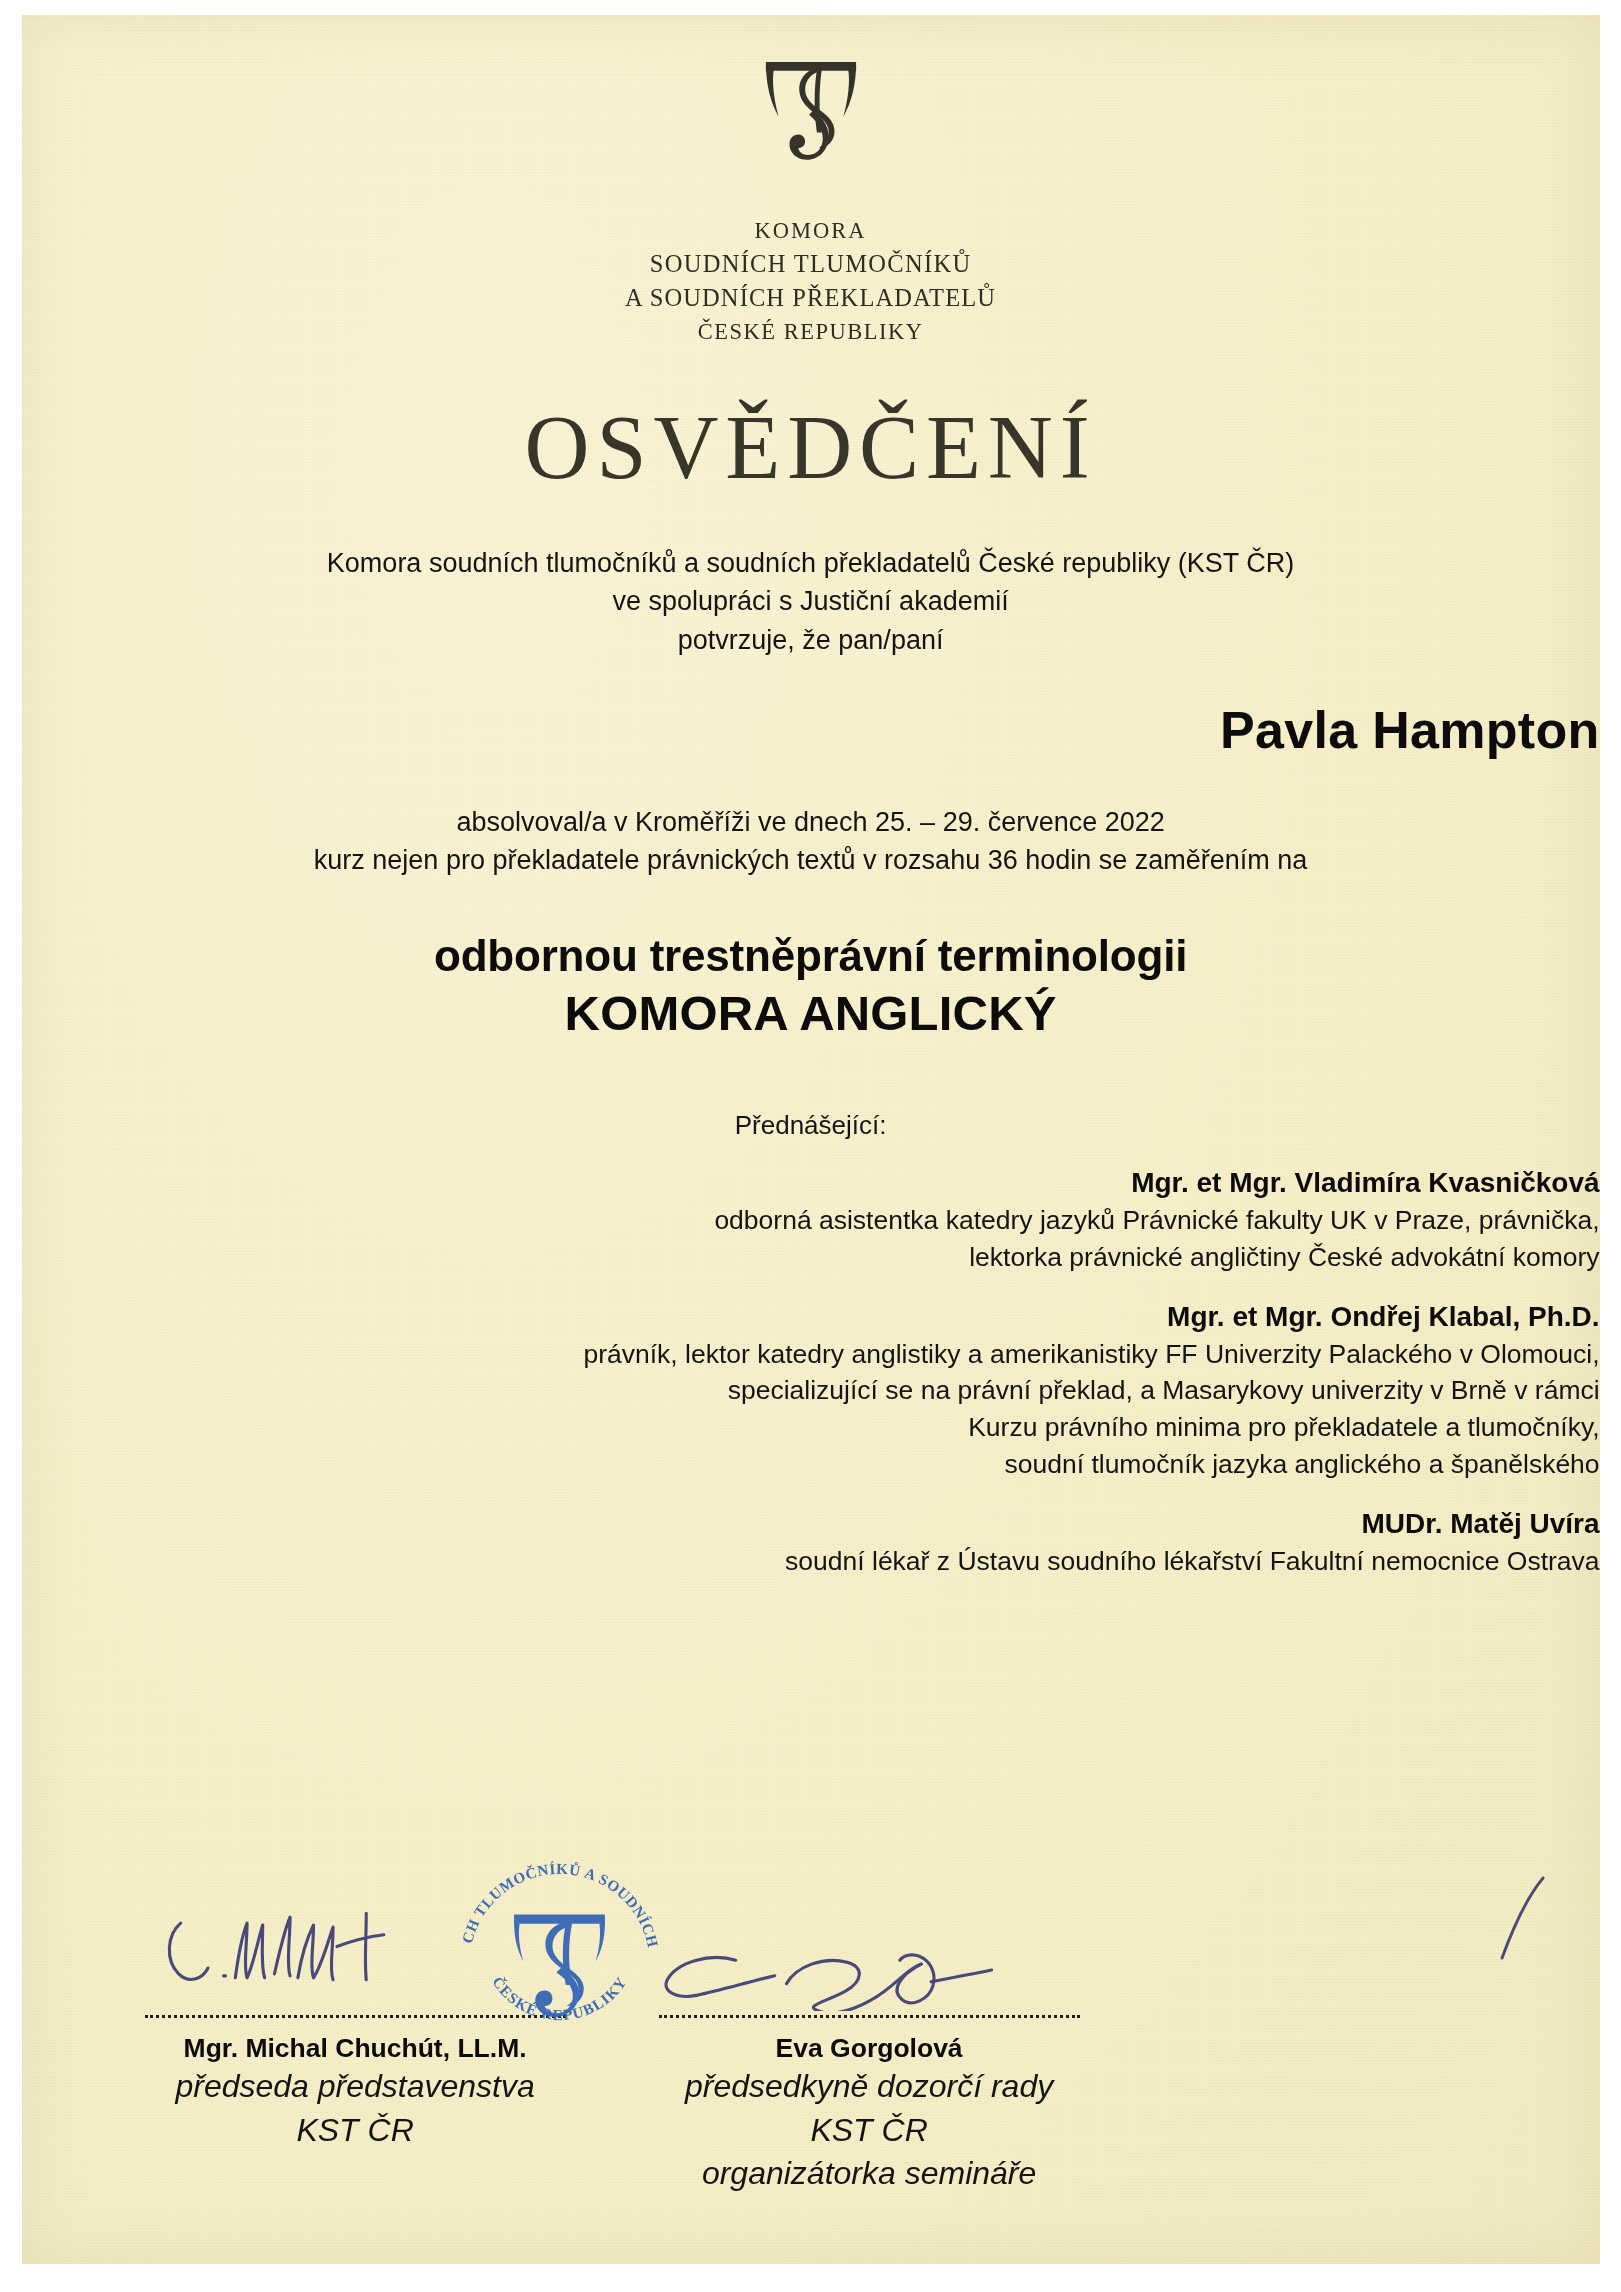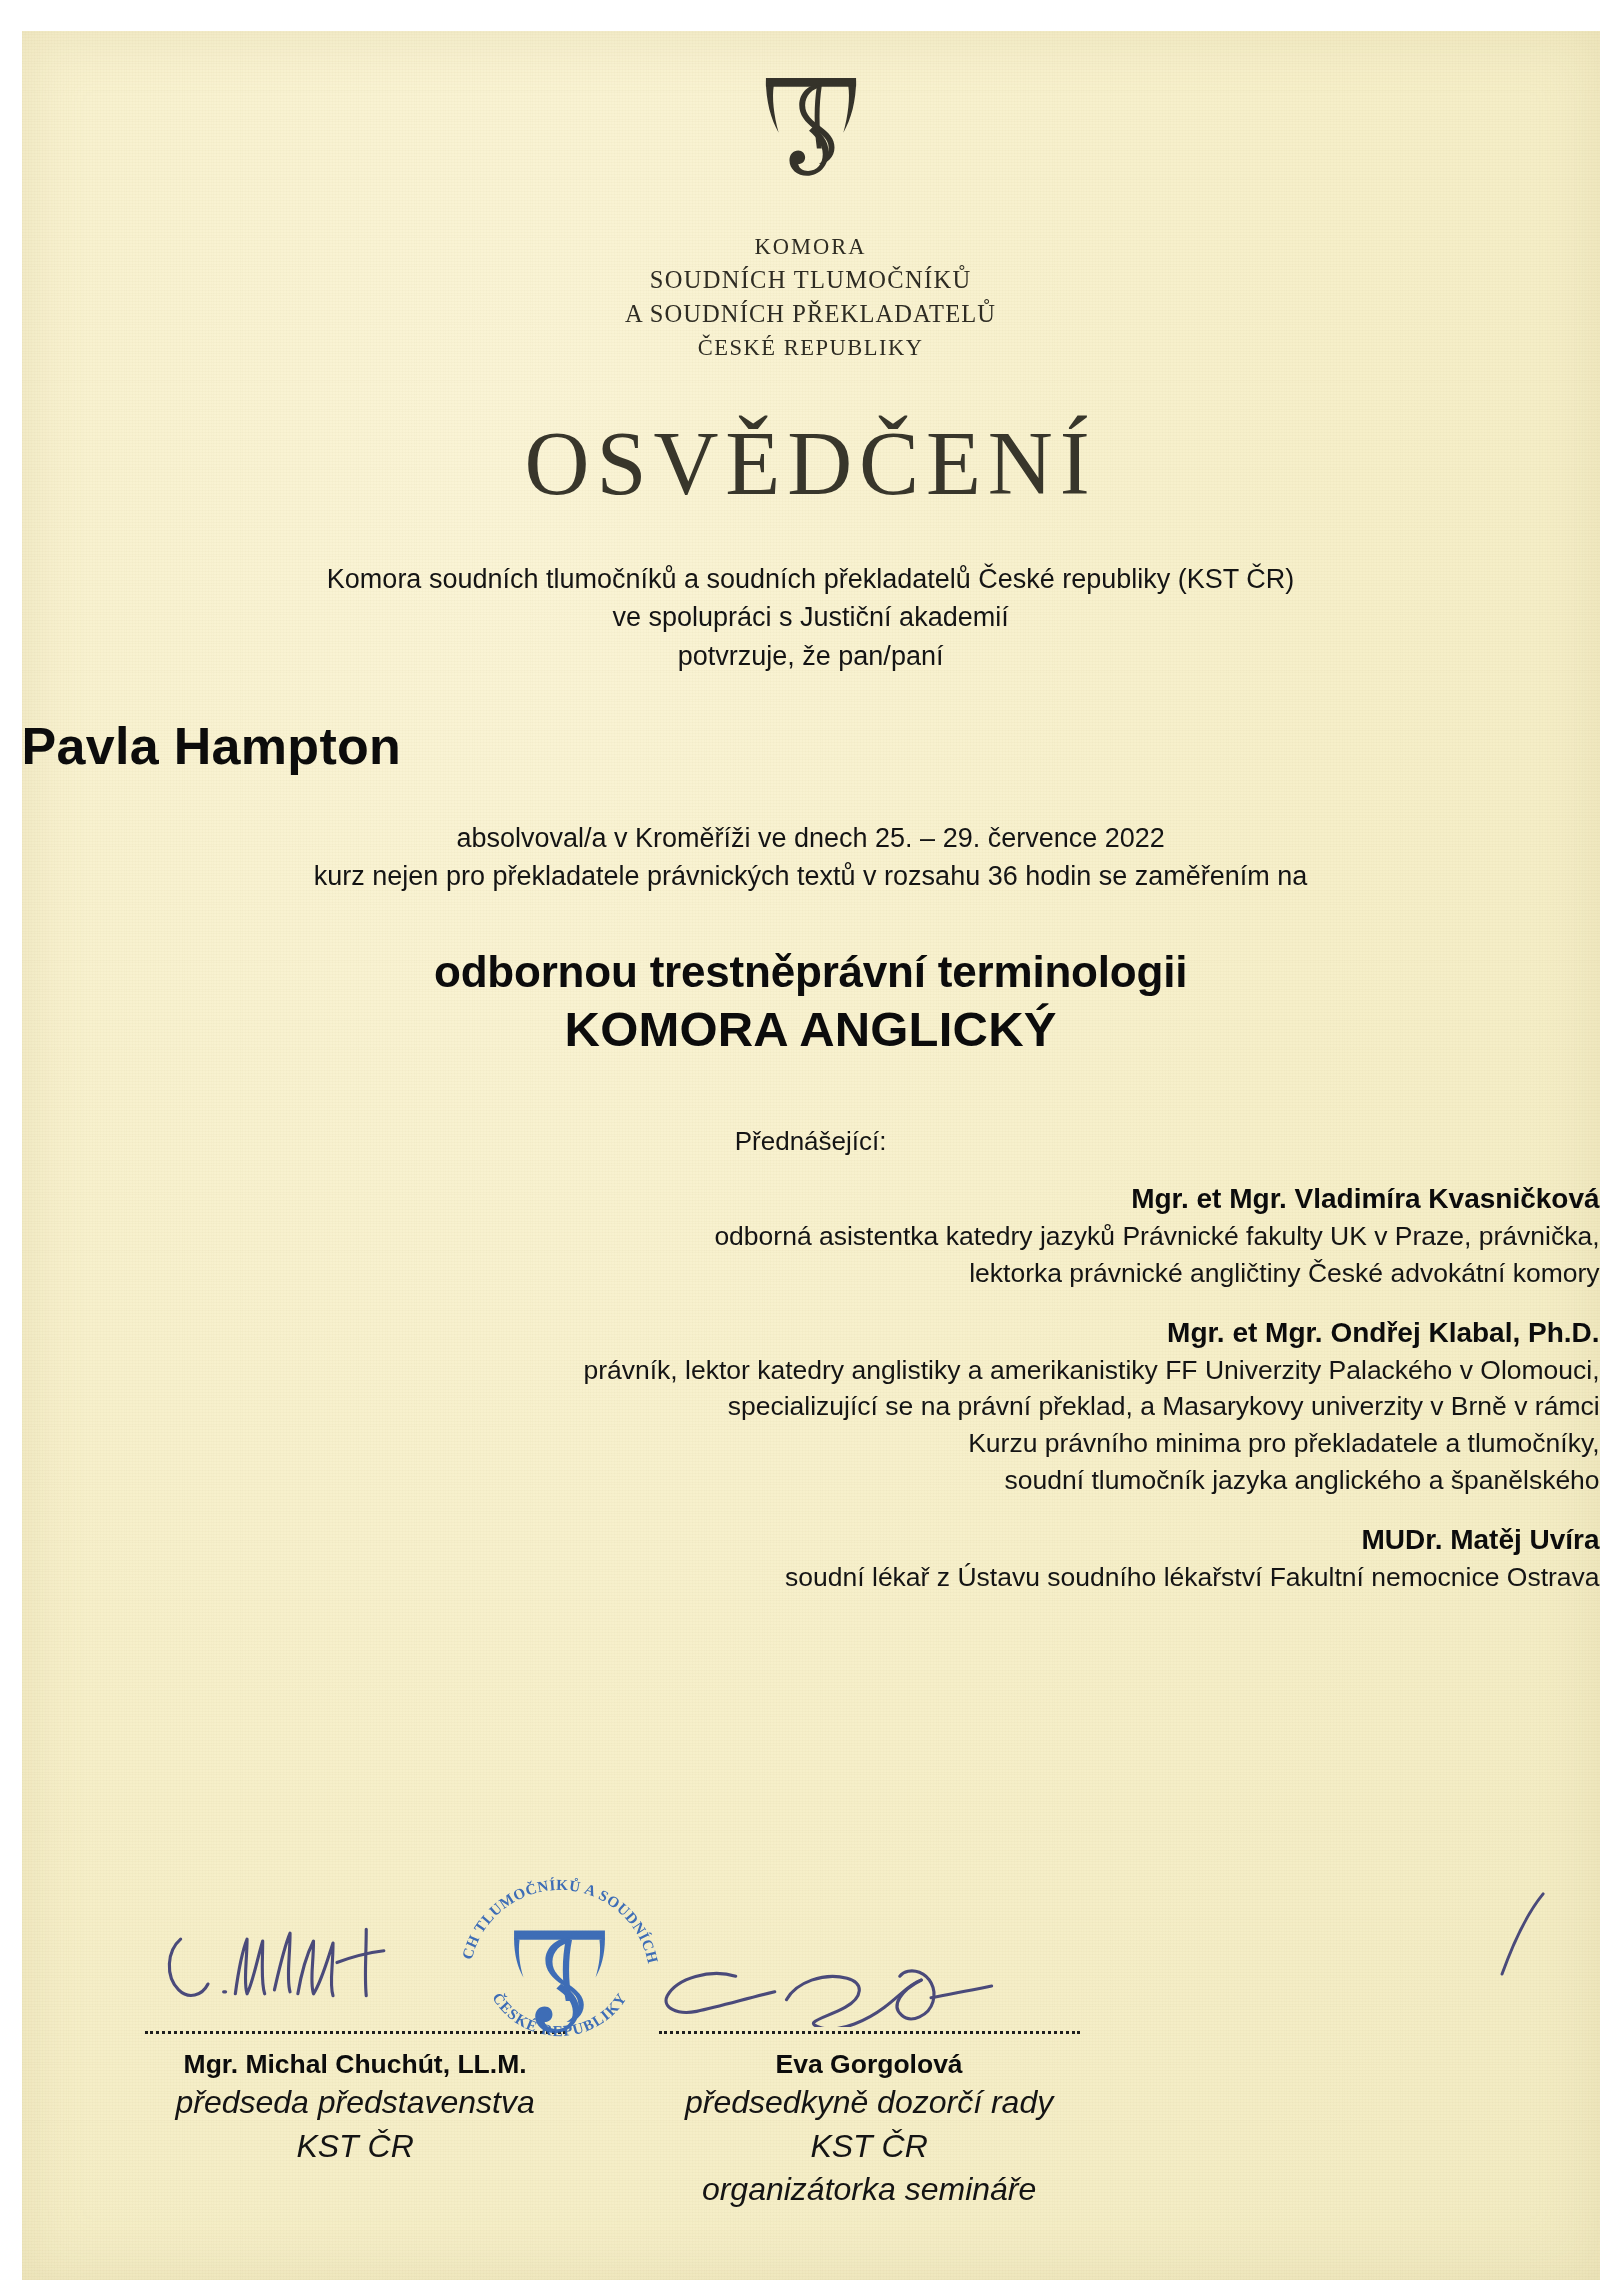--- a/index.html
+++ b/index.html
@@ -11,21 +11,21 @@
     width: 1621px;
     height: 2293px;
     overflow: hidden;
     font-family: "Liberation Sans", sans-serif;
   }
 
   
   #certificate-page {
     position: absolute;
     left: 21.6px;
-    top: 31px;
+    top: 15px;
     width: 1578px;
     height: 2249px;
     background:
       radial-gradient(ellipse at 30% 20%, #faf4d6 0%, #f6efc9 55%, #f2ebc2 100%);
     box-shadow: inset 0 0 59px rgba(205, 192, 140, 0.28);
     overflow: hidden;
   }
   
   #certificate-page::after {
     content: "";
@@ -89,21 +89,21 @@
     color: #141414;
     font-size: 27px;
     line-height: 1.42;
     font-family: "Liberation Sans", sans-serif;
   }
   #intro-block { margin-top: 51px; }
   #intro-block .line { display: block; }
 
   #recipient-name {
     margin-top: 41px;
-    text-align: left;
+    text-align: right;
     font-size: 52px;
     font-weight: bold;
     color: #0c0c0c;
     letter-spacing: 0.3px;
     font-family: "Liberation Sans", sans-serif;
   }
 
   #course-details {
     margin-top: 43px;
   }

